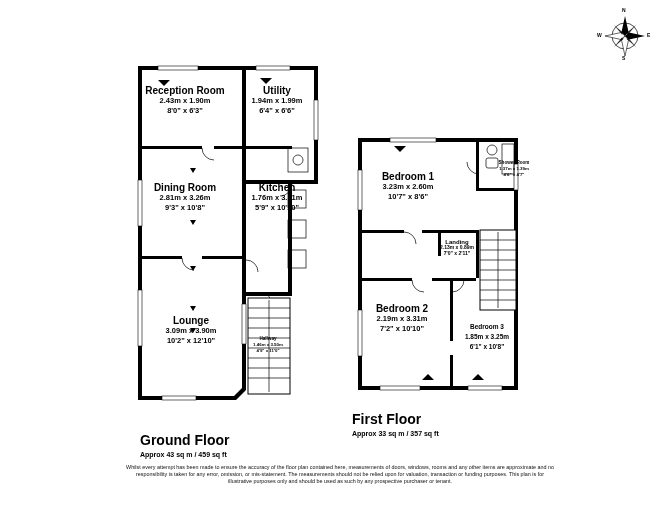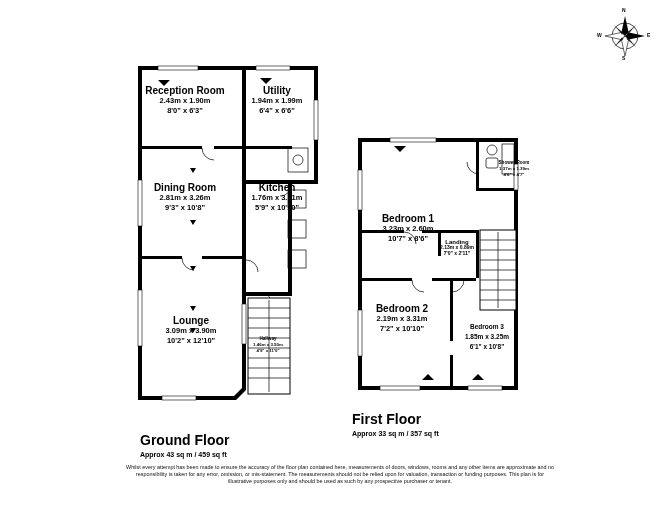--- a/index.html
+++ b/index.html
@@ -249,21 +249,21 @@
     </g>
 
     <g fill="#000">
       <polygon points="44,16 56,16 50,22"></polygon>
       <polygon points="72,250 84,250 78,244"></polygon>
       <polygon points="122,250 134,250 128,244"></polygon>
     </g>
   </svg>
 </div>
 
-<div class="abs ctr" style="left:355px;top:172px;width:106px;margin-top:42px;">
+<div class="abs ctr" style="left:355px;top:172px;width:106px;">
   <div class="roomname">Bedroom 1</div>
   <div class="roomdim">3.23m x 2.60m</div>
   <div class="roomdim2">10'7" x 8'6"</div>
 </div>
 
 <div class="abs ctr" style="left:483px;top:160px;width:62px;">
   <div class="tiny-name">Shower Room</div>
   <div class="tiny-dim">1.37m x 1.39m</div>
   <div class="tiny-dim">4'6" x 4'7"</div>
 </div>

